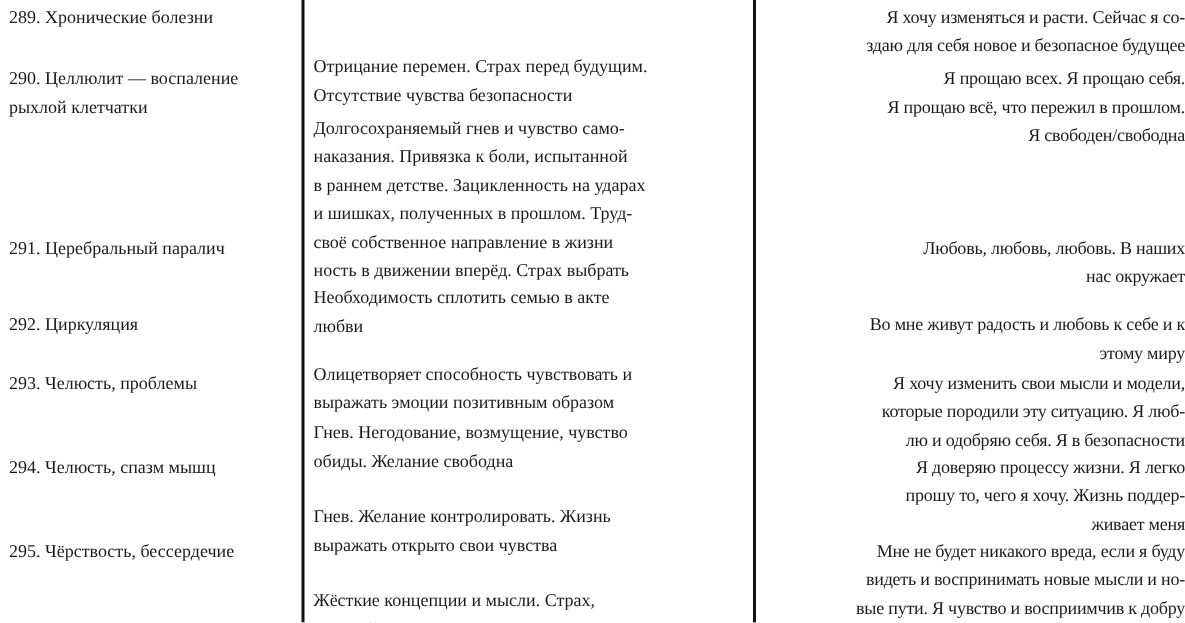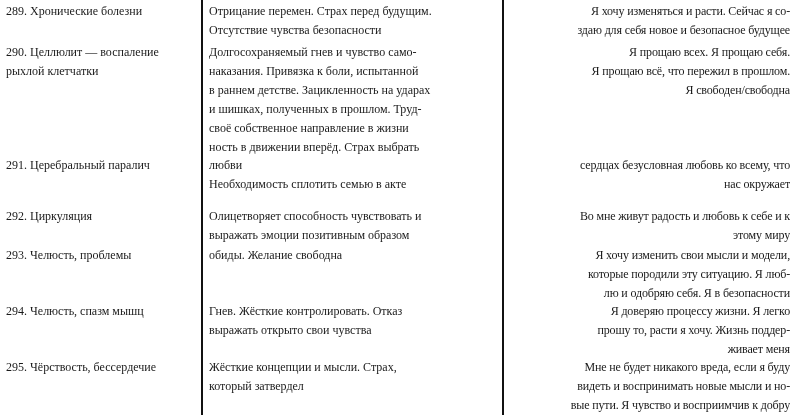--- a/index.html
+++ b/index.html
@@ -2,21 +2,21 @@
 <html><head>
   <meta charset="utf-8">
   <style>
     html, body { margin: 0; padding: 0; background: #ffffff; }
     body { width: 790px; height: 415px; overflow: hidden; position: relative;
            font-family: "Liberation Serif", "DejaVu Serif", serif; color: #1a1a1a; }
     .vline { position: absolute; top: 0; width: 2px; height: 415px; background: #111; }
     .row { position: absolute; left: 0; width: 790px; }
     .cell { position: absolute; top: 0; font-size: 12px; line-height: 19px; }
     .c1 { left: 6px; width: 192px; }
-    .c2 { left: 209px; width: 292px; }
+    .c2 { left: 209px; width: 292px; margin-top: 33px; }
     .c3 { left: 510px; width: 280px; letter-spacing: -0.15px; text-align: right; }
     .line { display: block; white-space: nowrap; }
   </style>
 </head>
 <body>
 
 <div>
   <div class="vline" style="left:201px"></div>
   <div class="vline" style="left:502px"></div>
 
@@ -52,25 +52,25 @@
       <span class="line">Я прощаю всё, что пережил в прошлом.</span>
       <span class="line">Я свободен/свободна</span>
     </div>
   </div>
 
   <div class="row" style="top:156px">
     <div class="cell c1">
       <span class="line">291. Церебральный паралич</span>
     </div>
     <div class="cell c2">
+      <span class="line">Необходимость сплотить семью в акте</span>
       <span class="line">любви</span>
-      <span class="line">Необходимость сплотить семью в акте</span>
     </div>
     <div class="cell c3">
-      <span class="line">сердцах безусловная любовь ко всему, что</span>
+      <span class="line">Любовь, любовь, любовь. В наших</span>
       <span class="line">нас окружает</span>
     </div>
   </div>
 
   <div class="row" style="top:207px">
     <div class="cell c1">
       <span class="line">292. Циркуляция</span>
     </div>
     <div class="cell c2">
       <span class="line">Олицетворяет способность чувствовать и</span>
@@ -80,40 +80,41 @@
       <span class="line">Во мне живут радость и любовь к себе и к</span>
       <span class="line">этому миру</span>
     </div>
   </div>
 
   <div class="row" style="top:246px">
     <div class="cell c1">
       <span class="line">293. Челюсть, проблемы</span>
     </div>
     <div class="cell c2">
+      <span class="line">Гнев. Негодование, возмущение, чувство</span>
       <span class="line">обиды. Желание свободна</span>
     </div>
     <div class="cell c3">
       <span class="line">Я хочу изменить свои мысли и модели,</span>
       <span class="line">которые породили эту ситуацию. Я люб-</span>
       <span class="line">лю и одобряю себя. Я в безопасности</span>
     </div>
   </div>
 
   <div class="row" style="top:302px">
     <div class="cell c1">
       <span class="line">294. Челюсть, спазм мышц</span>
     </div>
     <div class="cell c2">
-      <span class="line">Гнев. Жёсткие контролировать. Отказ</span>
+      <span class="line">Гнев. Желание контролировать. Жизнь</span>
       <span class="line">выражать открыто свои чувства</span>
     </div>
     <div class="cell c3">
       <span class="line">Я доверяю процессу жизни. Я легко</span>
-      <span class="line">прошу то, расти я хочу. Жизнь поддер-</span>
+      <span class="line">прошу то, чего я хочу. Жизнь поддер-</span>
       <span class="line">живает меня</span>
     </div>
   </div>
 
   <div class="row" style="top:358px">
     <div class="cell c1">
       <span class="line">295. Чёрствость, бессердечие</span>
     </div>
     <div class="cell c2">
       <span class="line">Жёсткие концепции и мысли. Страх,</span>

